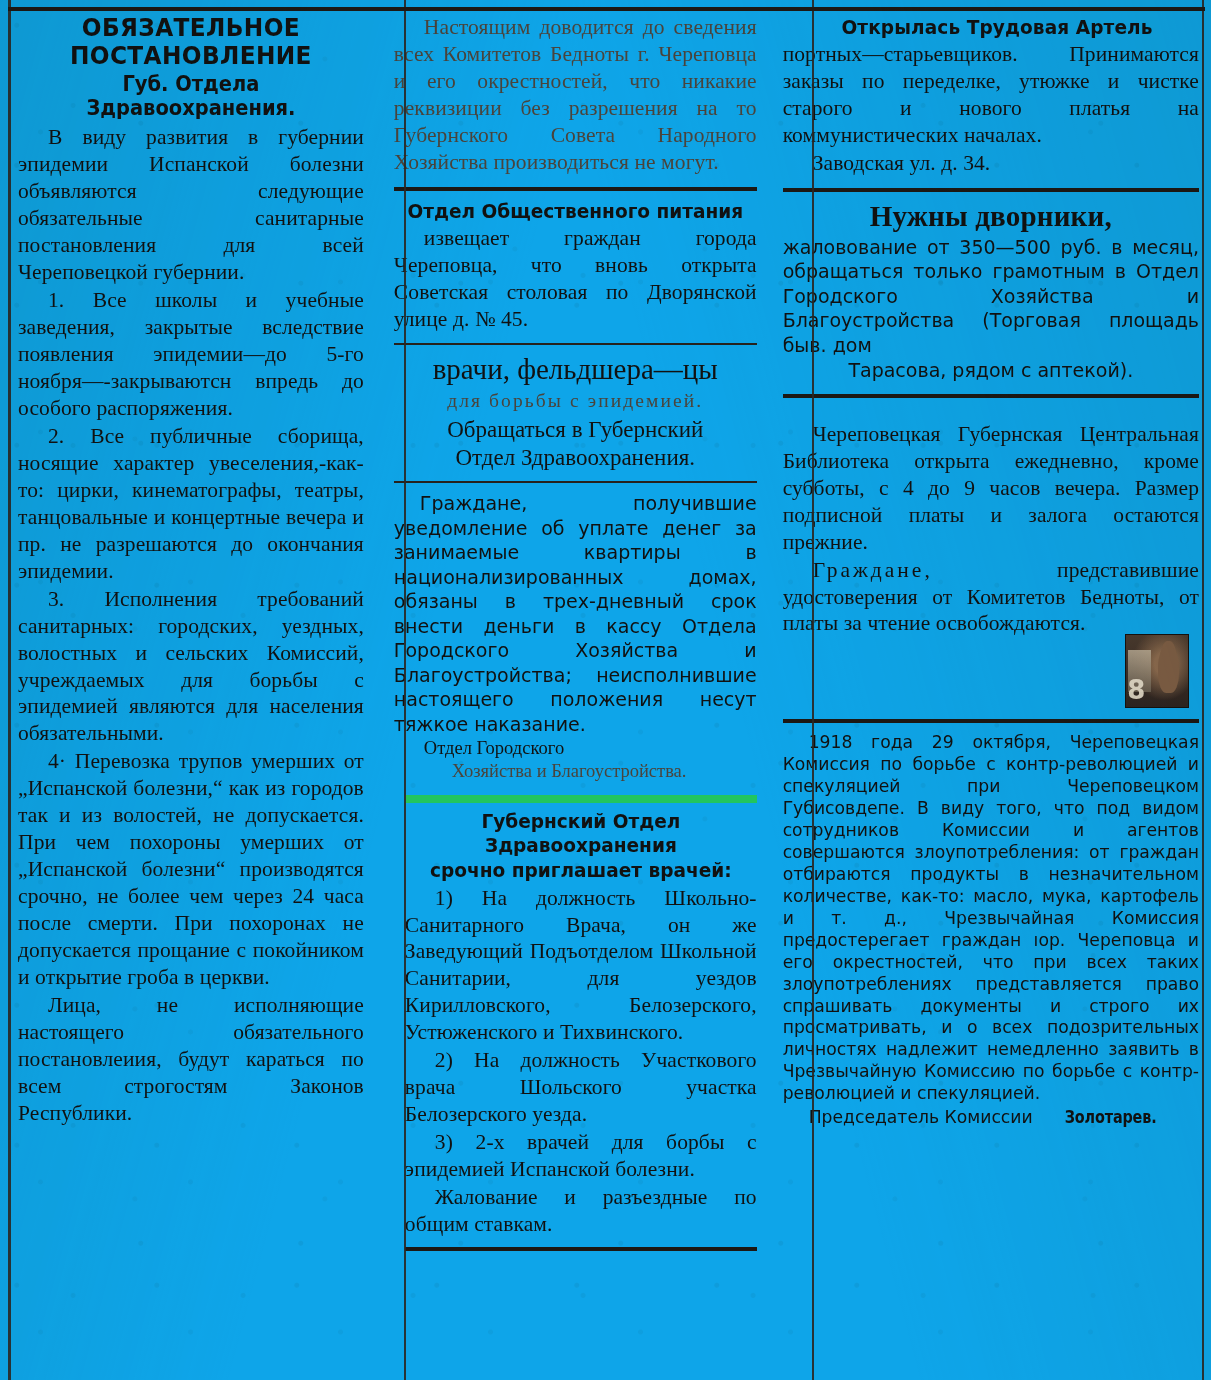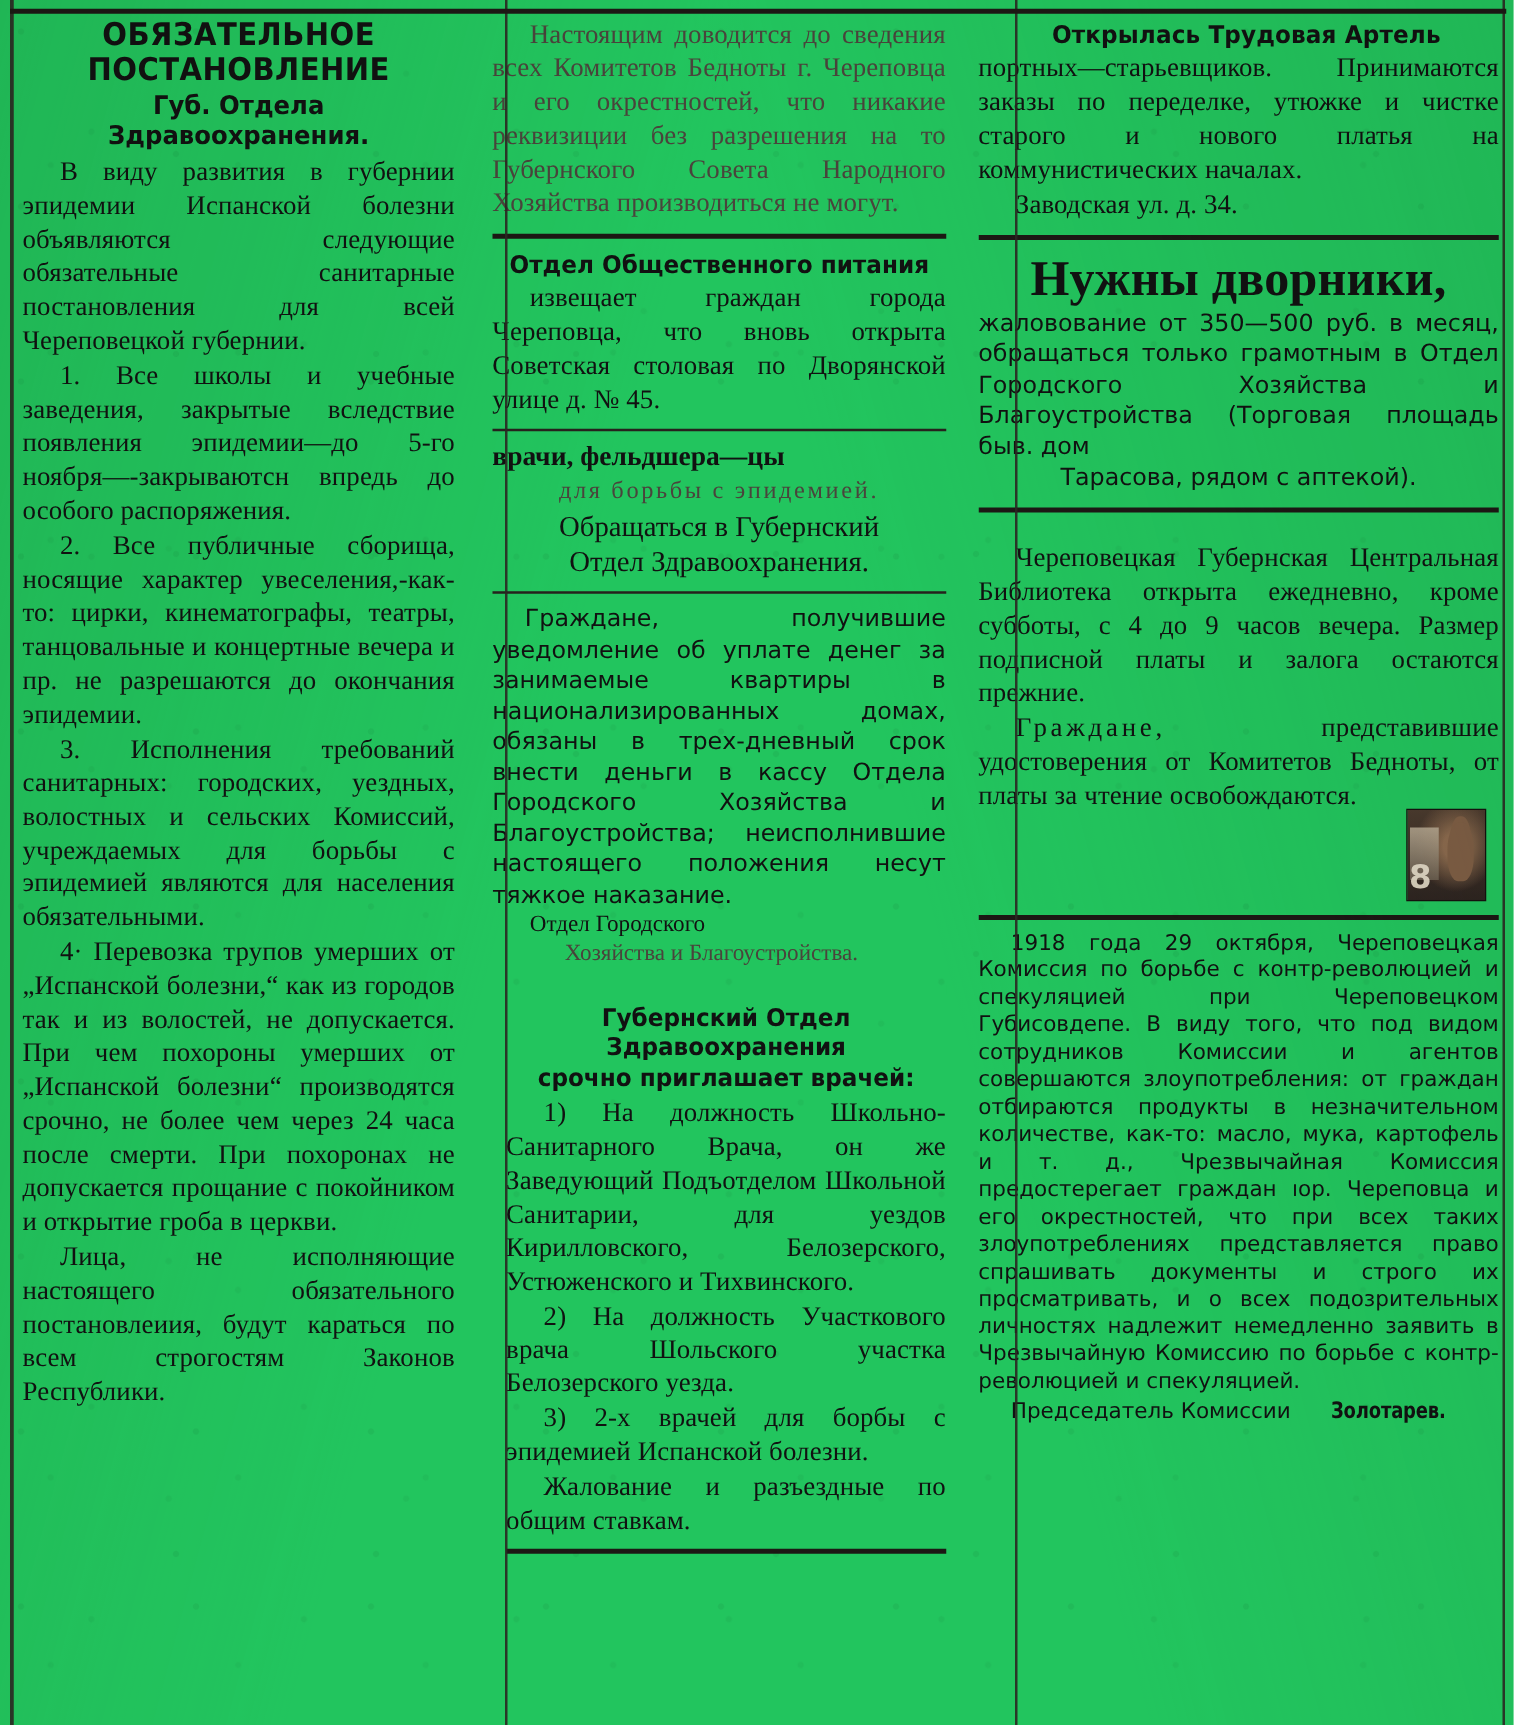--- a/index.html
+++ b/index.html
@@ -11,21 +11,21 @@
   body {
     font-family: "Liberation Serif", "DejaVu Serif", serif;
     color: #111;
   }
 
   .page {
     position: relative;
     width: 1211px;
     height: 1380px;
     box-sizing: border-box;
-    background: #22c55e;
+    background: #0ea5e9;
     overflow: hidden;
   }
 
   
   .paper-grain {
     position: absolute;
     inset: 0;
     pointer-events: none;
     background-image:
       radial-gradient(circle at 12% 18%, rgba(120,110,95,.10) 0 2px, transparent 3px),
@@ -149,41 +149,41 @@
     line-height: 1.2;
     text-align: center;
     transform: scaleX(.95);
     transform-origin: center;
     margin-bottom: 2px;
   }
 
   .big-serif-head {
     font-family: "Liberation Serif", "DejaVu Serif", serif;
     font-weight: bold;
-    font-size: 40px;
+    font-size: 29px;
     line-height: 1.1;
     text-align: center;
     margin-bottom: 2px;
     letter-spacing: .2px;
   }
 
   .center-serif {
     font-family: "Liberation Serif", "DejaVu Serif", serif;
     font-size: 23px;
     line-height: 1.2;
     text-align: center;
     text-indent: 0;
   }
 
   .huge-bold-serif {
     font-family: "Liberation Serif", "DejaVu Serif", serif;
-    font-weight: bold;
-    font-size: 22px;
+    font-weight: normal;
+    font-size: 29px;
     line-height: 1.12;
-    text-align: left;
+    text-align: center;
     margin: 2px 0 3px 0;
   }
 
   .spaced-small {
     font-family: "Liberation Serif", "DejaVu Serif", serif;
     font-size: 19.5px;
     letter-spacing: 2.1px;
     text-align: center;
     line-height: 1.25;
     margin-bottom: 3px;

